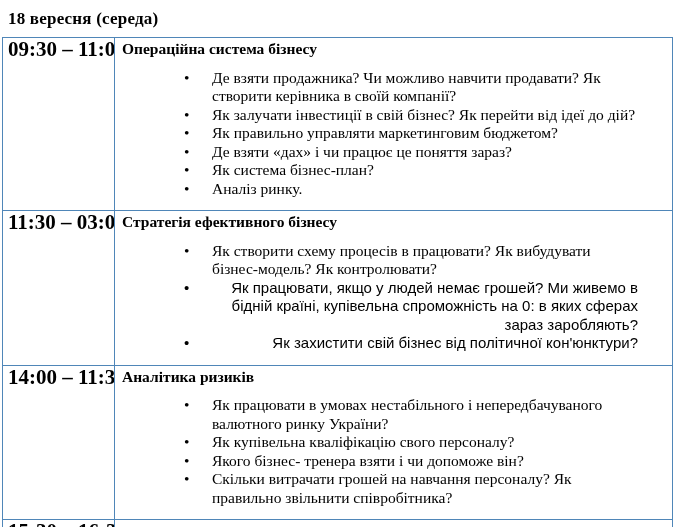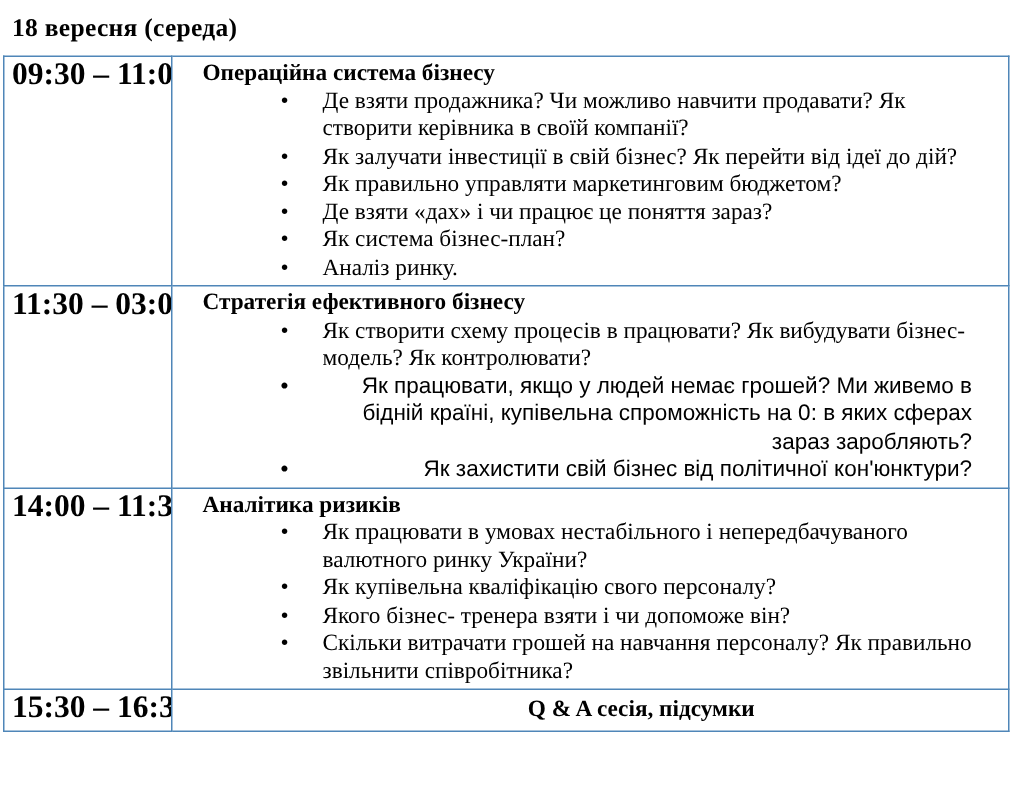--- a/index.html
+++ b/index.html
@@ -37,35 +37,35 @@
     font-weight: bold;
     font-size: 21px;
     line-height: 19px;
     padding: 2px 2px 2px 5px;
     white-space: nowrap;
     margin-left: 35px;
   }
   td.session-cell {
     font-size: 15.5px;
     line-height: 18.5px;
-    padding: 2px 24px 2px 20px;
+    padding: 2px 24px 2px 7px;
   }
   td.break-cell {
     font-size: 15.5px;
     line-height: 18.5px;
     font-weight: bold;
     text-align: center;
     vertical-align: middle;
     padding: 1px 2px 1px 70px;
   }
   .session-heading {
     font-weight: bold;
   }
   ul.bullets {
-    margin: 0;
+    margin: 10px;
     padding: 0;
     list-style: none;
   }
   ul.bullets li {
     position: relative;
     margin-left: 80px;
   }
   ul.bullets li::before {
     content: "\2022";
     position: absolute;

